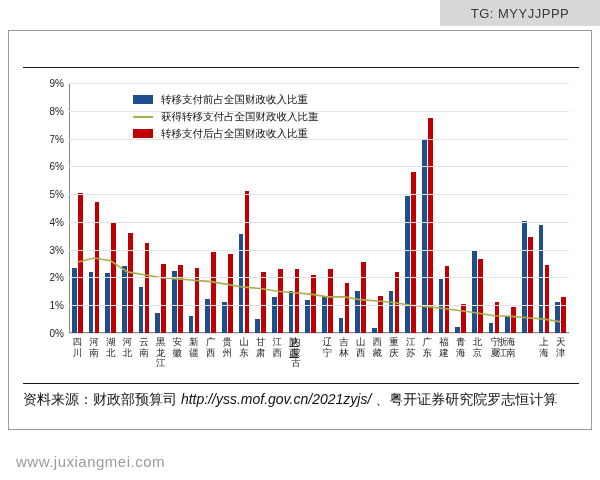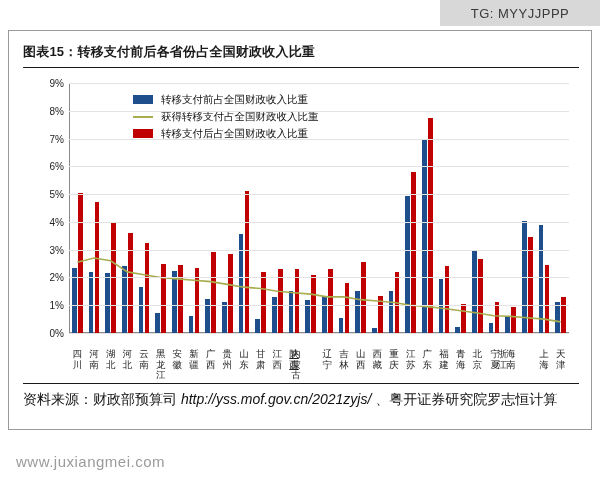--- a/index.html
+++ b/index.html
@@ -152,21 +152,21 @@
   .bar {
     position: absolute;
     bottom: 0;
   }
   .bar.pre { background: #1f4e8c; }
   .bar.post { background: #c00000; }
 
   .cat {
     position: absolute;
     top: 100%;
-    margin-top: 16px;
+    margin-top: 4px;
     transform: translateX(-50%);
     width: 12px;
     font-size: 9.5px;
     line-height: 10.5px;
     color: #222;
     text-align: center;
     word-break: break-all;
   }
 
   .legend {
@@ -203,21 +203,20 @@
   }
 </style>
 </head>
 <body>
 
 <div class="page">
 
   <div class="watermark-top">TG: MYYJJPPP</div>
 
   <div class="card">
-    <div class="card-title">图表15：转移支付前后各省份占全国财政收入比重</div>
     <div class="title-rule"></div>
 
     <div class="chart">
       <div class="legend">
         <div class="legend-row">
           <span class="swatch pre"></span>
           <span class="legend-label">转移支付前占全国财政收入比重</span>
         </div>
         <div class="legend-row">
           <span class="swatch line"></span>

